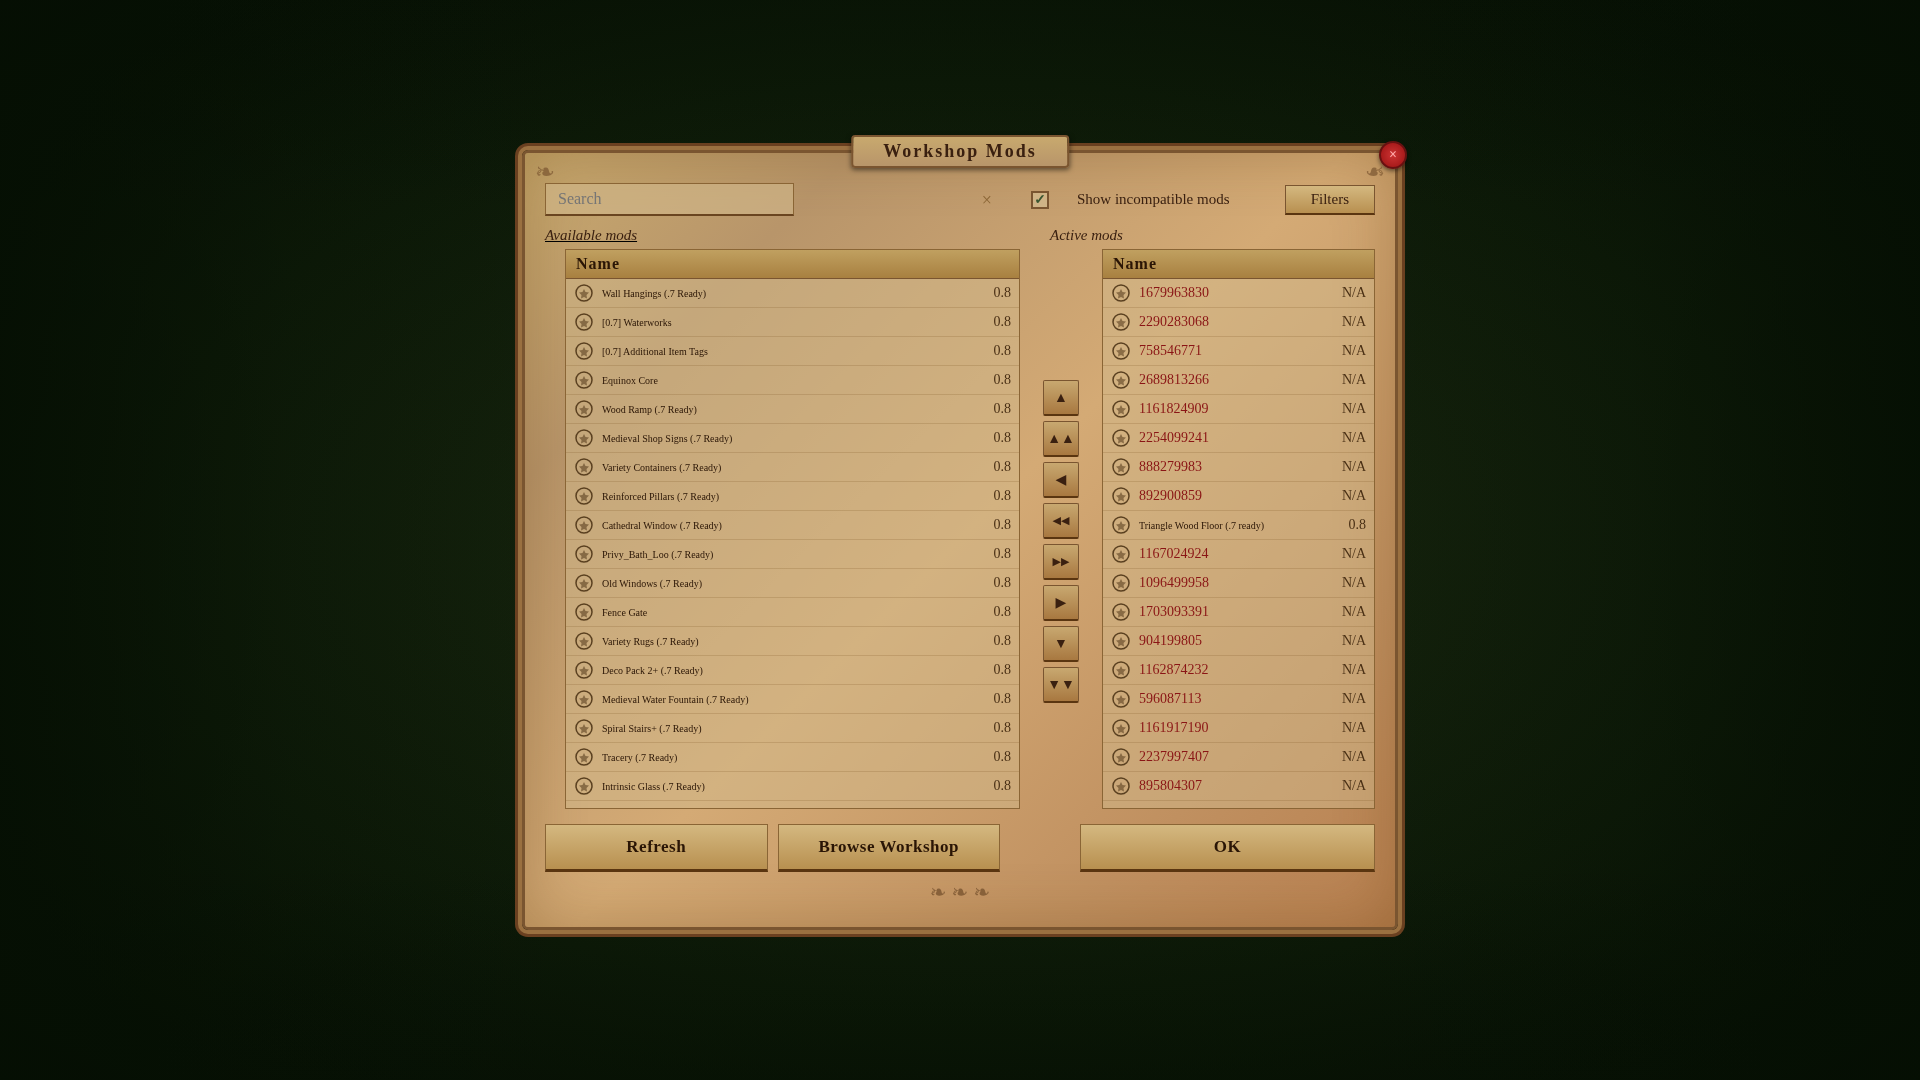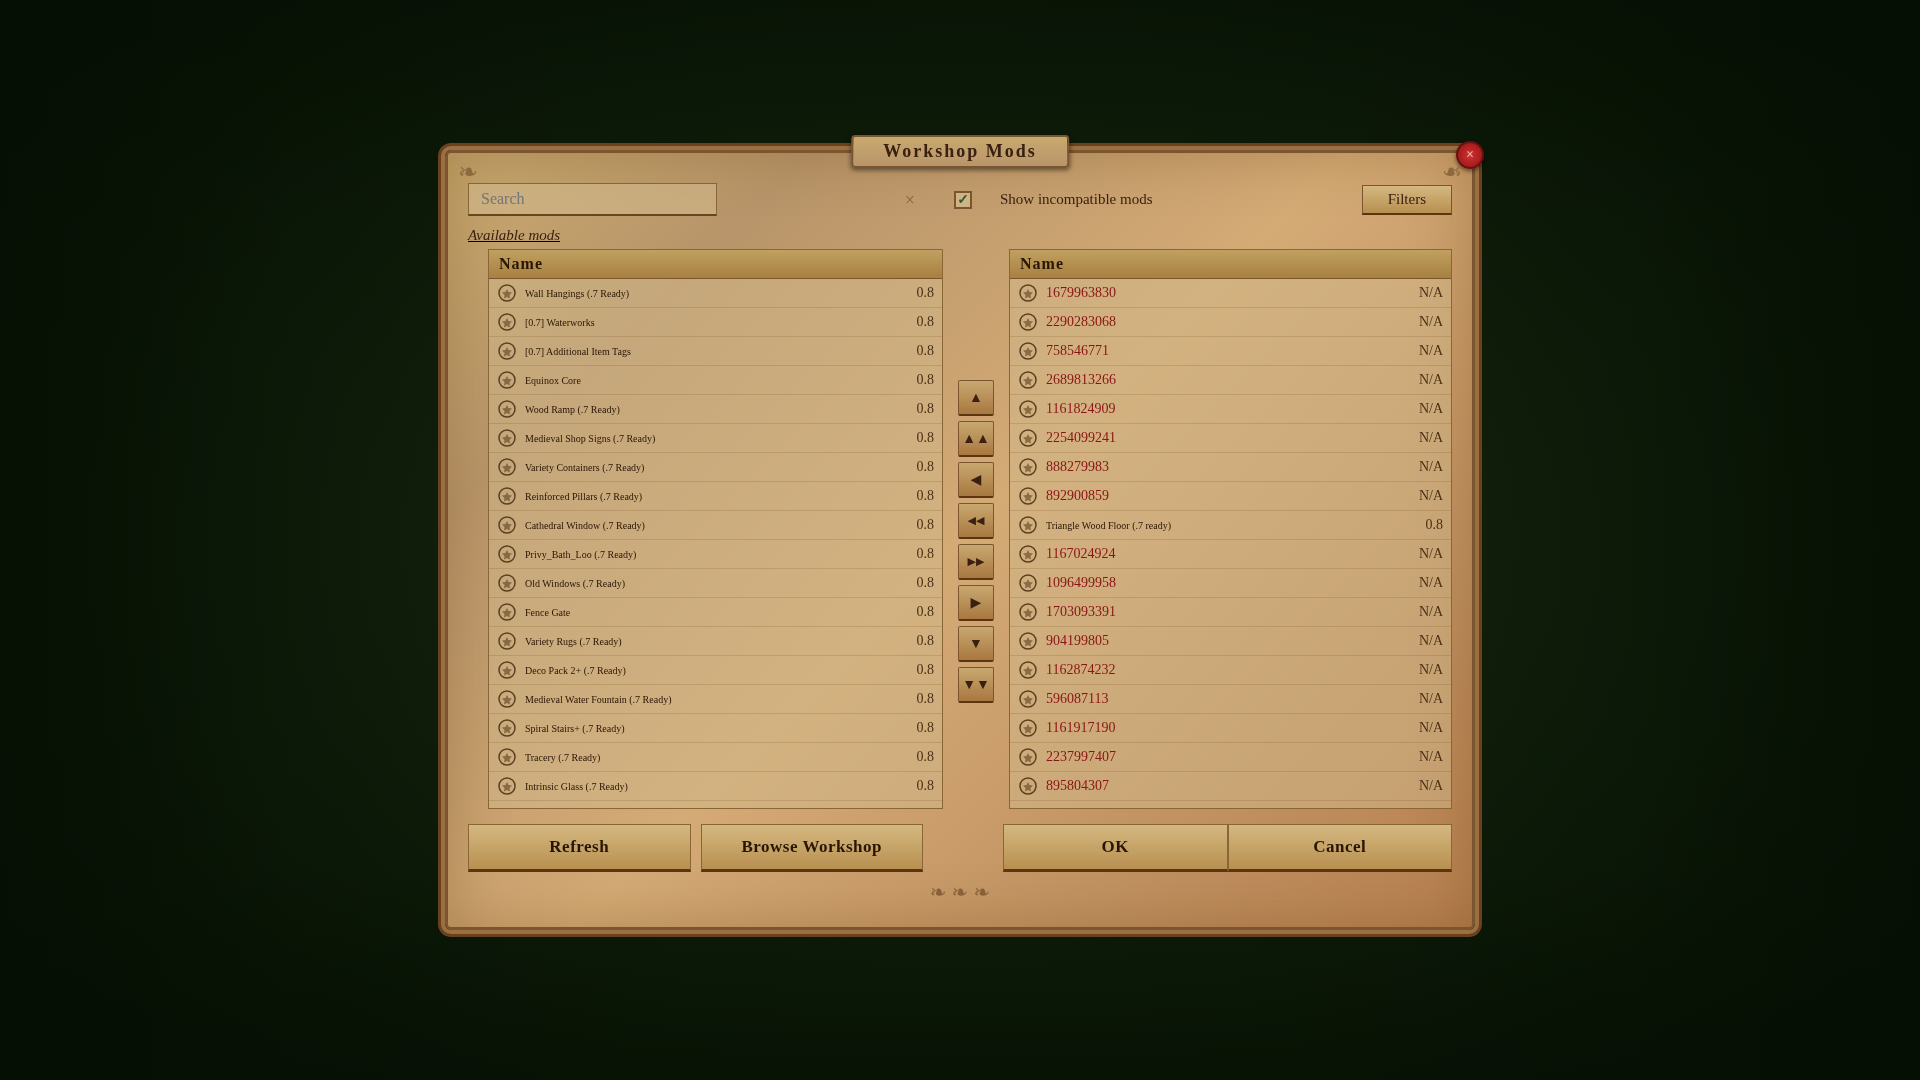--- a/index.html
+++ b/index.html
@@ -28,21 +28,21 @@
       background:
         linear-gradient(to right, rgba(5,15,3,0.85) 0%, rgba(5,15,3,0.2) 15%, rgba(5,15,3,0.0) 30%,
                          rgba(5,15,3,0.0) 70%, rgba(5,15,3,0.2) 85%, rgba(5,15,3,0.85) 100%),
         linear-gradient(to bottom, rgba(5,15,3,0.3) 0%, transparent 20%, transparent 80%, rgba(5,15,3,0.5) 100%);
       z-index: 1;
     }
 
     .dialog {
       position: relative;
       z-index: 10;
-      width: 1030px;
+      width: 876px;
       min-height: 780px;
       background: linear-gradient(135deg, #c8a96e 0%, #b8956a 20%, #d4aa75 50%, #c09060 80%, #b88050 100%);
       border: 3px solid #7a5530;
       border-radius: 6px;
       box-shadow: 0 0 0 4px #9a7040, 0 0 0 7px #6a4020, inset 0 0 60px rgba(100,60,10,0.3);
       padding: 15px 20px 20px;
     }
 
     
     .dialog::before {
@@ -179,21 +179,21 @@
       border-bottom: 2px solid #5a3510;
       padding: 5px 25px;
       font-family: 'Georgia', serif;
       font-size: 15px;
       color: #3a2010;
       cursor: pointer;
     }
 
     .panels-container {
       display: flex;
-      gap: 8px;
+      gap: 16px;
       height: 560px;
       padding-left: 20px;
     }
 
     .panel {
       flex: 1;
       display: flex;
       flex-direction: column;
     }
 
@@ -387,20 +387,23 @@
       </div>
       <button class="filters-btn">Filters</button>
     </div>
   </div>
 
   <div style="display:flex; gap:0; margin-bottom:5px;">
     <div style="flex:0 0 455px;text-decoration:underline;">
       <span class="panel-label">Available mods</span>
     </div>
     <div style="width:50px;"></div>
+    <div style="flex:1;">
+      <span class="panel-label">Active mods</span>
+    </div>
   </div>
 
   <div class="panels-container">
 
     <div class="panel" style="flex:0 0 455px;">
       <div class="list-container">
         <div class="list-header">Name</div>
         <div class="list-items" id="available-list">
             <div class="list-item">
       <div class="steam-icon">
@@ -798,19 +801,18 @@
   </div>
 
   <div class="bottom-buttons">
     <div class="bottom-left">
       <button class="action-btn">Refresh</button>
       <button class="action-btn">Browse Workshop</button>
     </div>
     <div class="bottom-spacer"></div>
     <div class="bottom-right">
       <button class="action-btn">OK</button>
-      <button class="action-btn">Cancel</button>
     </div>
   </div>
 
   <div class="decorative-bottom">❧ ❧ ❧</div>
 
 </div>
 
 </body></html>

